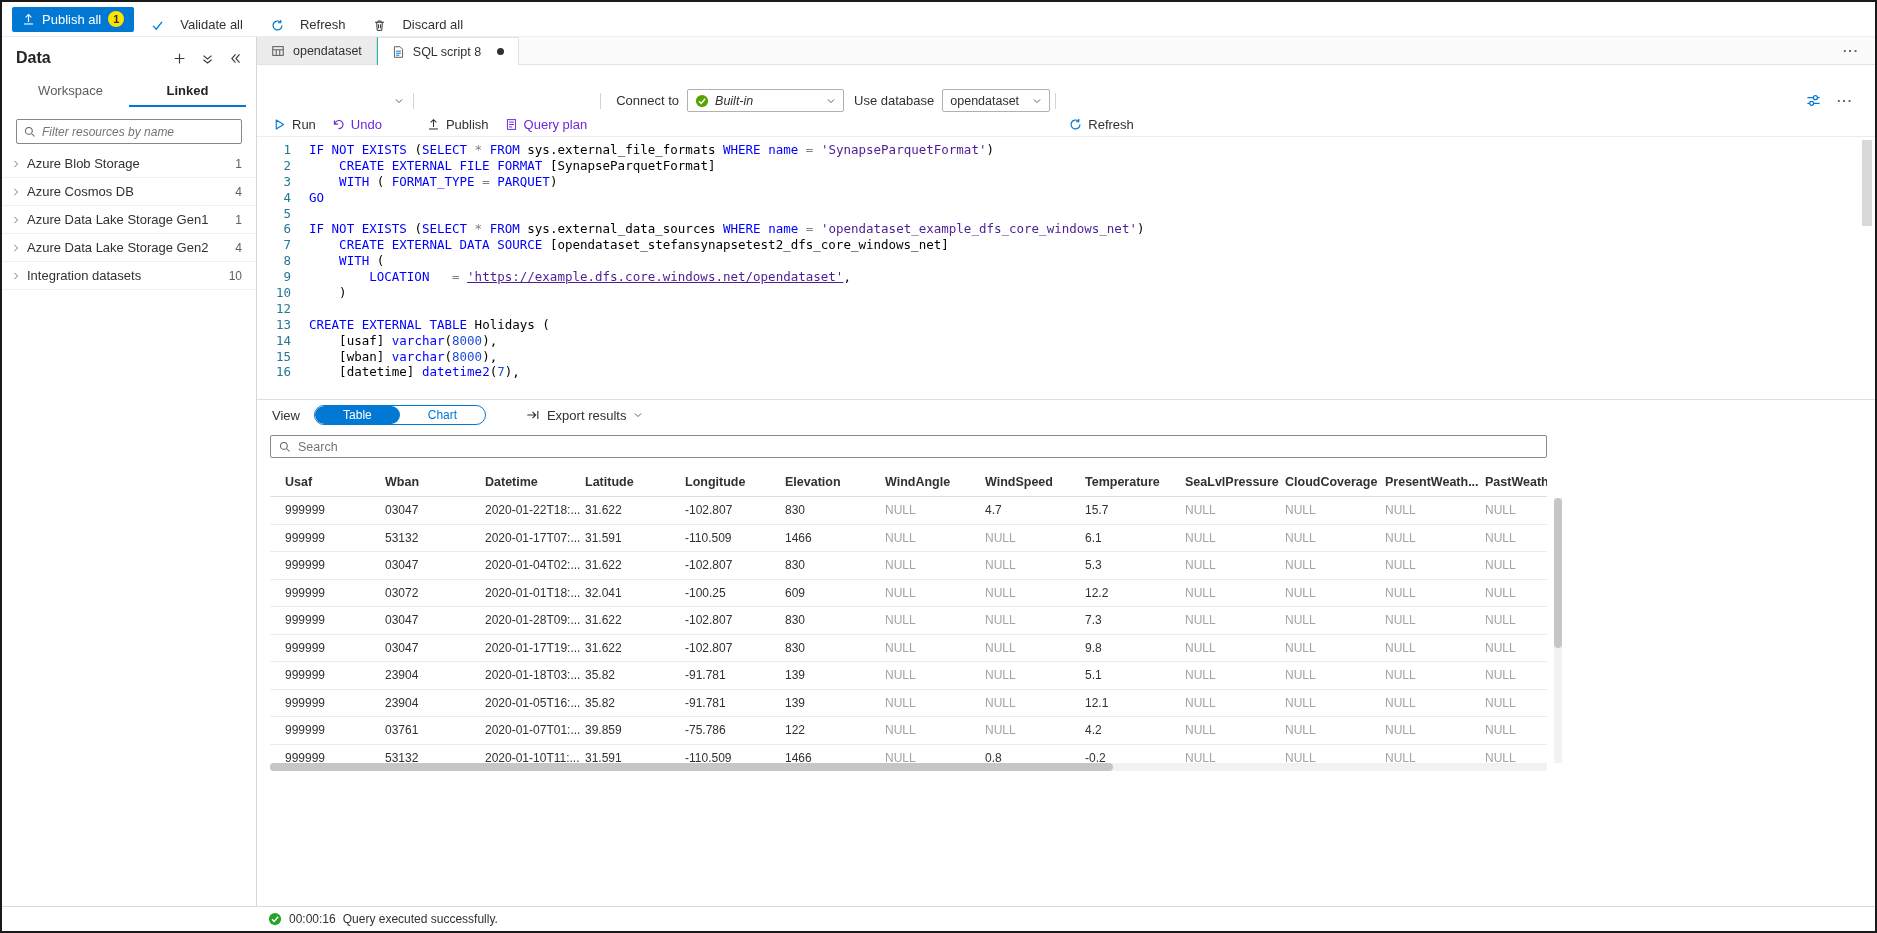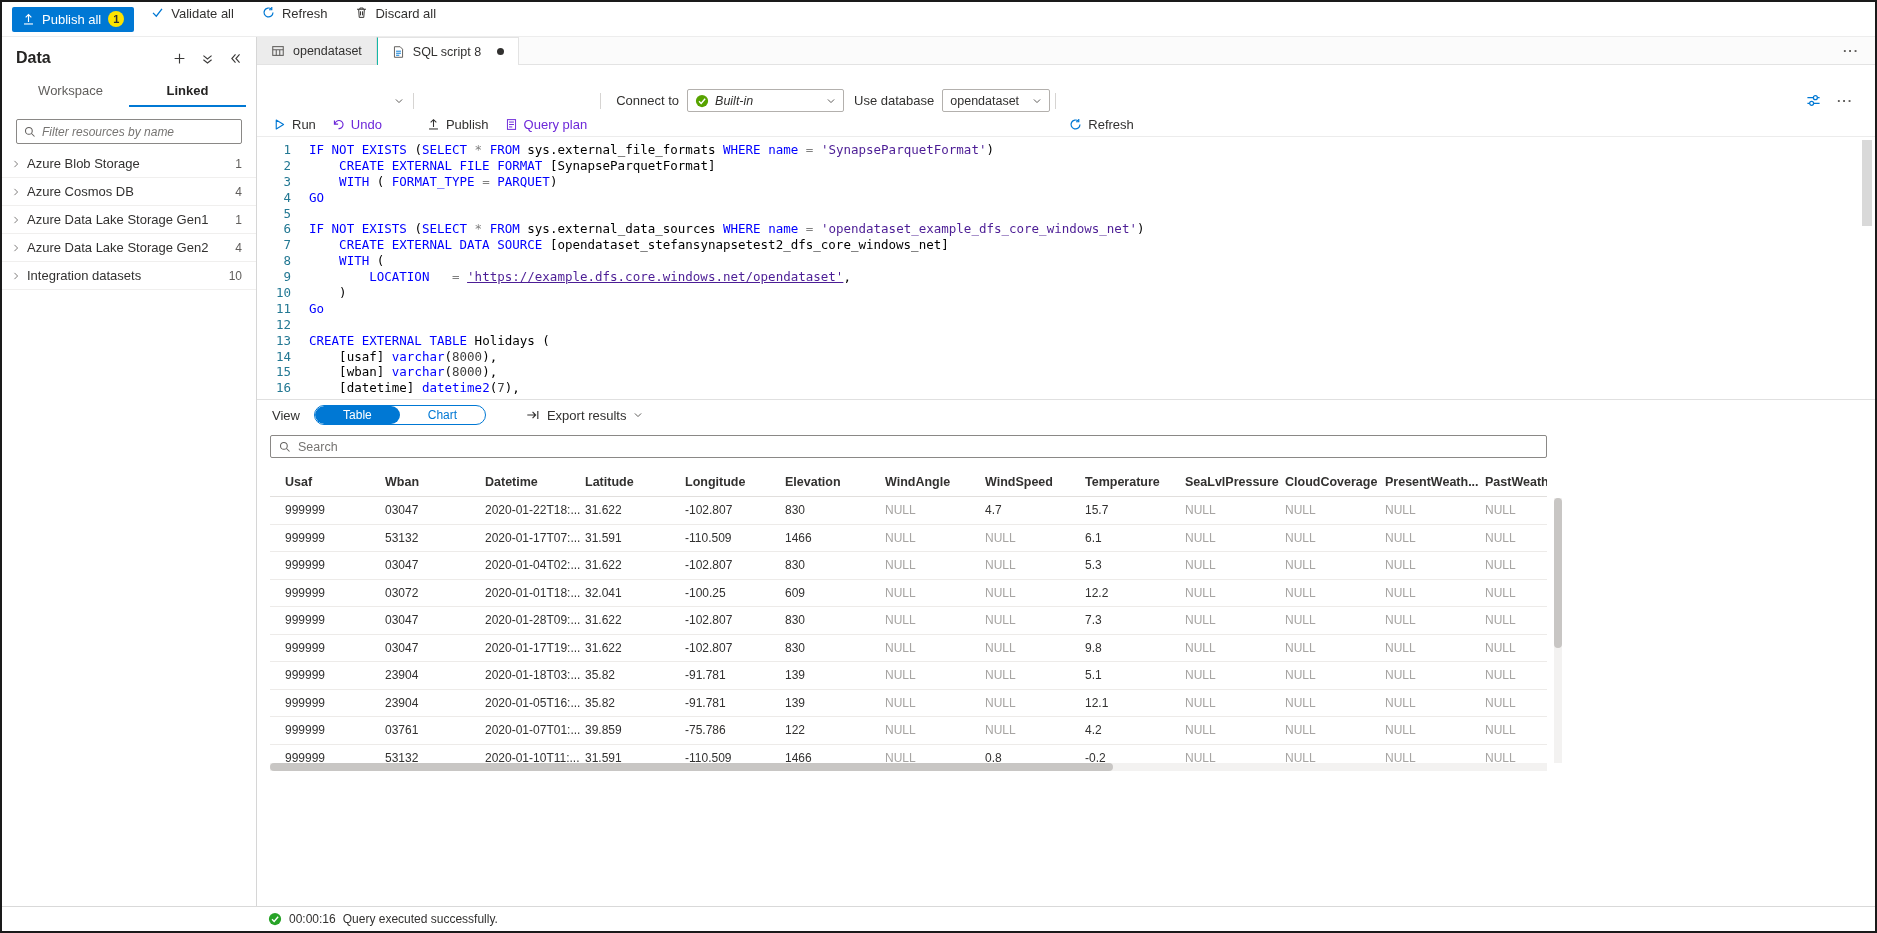--- a/index.html
+++ b/index.html
@@ -5,21 +5,21 @@
   * { margin:0; padding:0; box-sizing:border-box; }
   html,body { width:1877px; height:933px; overflow:hidden; }
   body { font-family:"Liberation Sans", sans-serif; font-size:13px; color:#323130; background:#fff; }
 
   .window { width:1877px; height:933px; border:2px solid #1a1a1a; background:#fff; display:flex; flex-direction:column; overflow:hidden; }
 
   
   .command-bar { flex:0 0 35px; display:flex; align-items:center; gap:6px; padding:0 10px; border-bottom:1px solid #ededed; background:#fff; }
   .btn-primary { display:inline-flex; align-items:center; gap:7px; background:#0078d4; color:#fff; height:25px; padding:0 10px; border:none; border-radius:2px; font-size:13px; font-family:inherit; cursor:pointer; }
   .badge { width:16px; height:16px; border-radius:50%; background:#fde300; color:#323130; font-size:11px; font-weight:700; display:flex; align-items:center; justify-content:center; }
-  .cmd-item { display:flex; align-items:flex-start; gap:7px; height:26px; padding:0 11px; color:#323130; cursor:pointer; font-size:13px; }
+  .cmd-item { display:flex; align-items:flex-end; gap:16px; height:26px; padding:0 11px; color:#323130; cursor:pointer; font-size:13px; }
   .icon { display:inline-flex; align-items:center; justify-content:center; }
 
   
   .body-row { flex:1; display:flex; min-height:0; }
 
   
   .sidebar { flex:0 0 255px; width:255px; border-right:1px solid #d6d6d6; display:flex; flex-direction:column; background:#fff; }
   .sidebar-header { display:flex; align-items:center; padding:12px 14px 4px 14px; gap:15px; }
   .sidebar-title { font-size:16px; font-weight:700; color:#252423; flex:1; }
   .sb-icon { cursor:pointer; display:inline-flex; }
@@ -59,21 +59,21 @@
 
   
   .editor { flex:0 0 262px; position:relative; overflow:hidden; padding-top:5px; background:#fff;
             font-family:"DejaVu Sans Mono","Liberation Mono",monospace; font-size:12.5px; cursor:text; }
   .code-line { display:flex; height:15.9px; line-height:15.9px; white-space:pre; }
   .line-num { flex:0 0 34px; text-align:right; color:#237893; user-select:none; }
   .line-text { padding-left:18px; white-space:pre; color:#000; }
   .tok-kw { color:#0000ff; }
   .tok-string { color:#4c1d95;margin-top:8px; }
   .tok-url { text-decoration:underline; }
-  .tok-num { color:#404040; }
+  .tok-num { color:#1d4ed8; }
   .tok-op { color:#808080; }
   .tok-plain { color:#000000; }
   .editor-scrollbar { position:absolute; top:3px; right:3px; width:10px; height:86px; background:#d9d9d9; cursor:pointer; }
 
   
   .results { flex:1; min-height:0; border-top:1px solid #e0e0e0; display:flex; flex-direction:column; background:#fff; }
   .results-tabs { flex:0 0 26px; display:flex; align-items:center; gap:30px; padding:0 15px; }
   .results-tab { font-size:13px; color:#605e5c; cursor:pointer; }
   .results-tab.active { color:#252423; font-weight:700; }
   .collapse-btn { margin-left:auto; cursor:pointer; display:flex; }
@@ -350,21 +350,20 @@
             <div class="code-line"><span class="line-num">1</span><span class="line-text"><span class="tok-kw">IF</span><span class="tok-plain"> </span><span class="tok-kw">NOT</span><span class="tok-plain"> </span><span class="tok-kw">EXISTS</span><span class="tok-plain"> </span><span class="tok-plain">(</span><span class="tok-kw">SELECT</span><span class="tok-plain"> </span><span class="tok-op">*</span><span class="tok-plain"> </span><span class="tok-kw">FROM</span><span class="tok-plain"> </span><span class="tok-plain">sys</span><span class="tok-plain">.</span><span class="tok-plain">external_file_formats</span><span class="tok-plain"> </span><span class="tok-kw">WHERE</span><span class="tok-plain"> </span><span class="tok-kw">name</span><span class="tok-plain"> </span><span class="tok-op">=</span><span class="tok-plain"> </span><span class="tok-string">'SynapseParquetFormat'</span><span class="tok-plain">)</span></span></div>
             <div class="code-line"><span class="line-num">2</span><span class="line-text"><span class="tok-plain">    </span><span class="tok-kw">CREATE</span><span class="tok-plain"> </span><span class="tok-kw">EXTERNAL</span><span class="tok-plain"> </span><span class="tok-kw">FILE</span><span class="tok-plain"> </span><span class="tok-kw">FORMAT</span><span class="tok-plain"> </span><span class="tok-plain">[</span><span class="tok-plain">SynapseParquetFormat</span><span class="tok-plain">]</span></span></div>
             <div class="code-line"><span class="line-num">3</span><span class="line-text"><span class="tok-plain">    </span><span class="tok-kw">WITH</span><span class="tok-plain"> </span><span class="tok-plain">(</span><span class="tok-plain"> </span><span class="tok-kw">FORMAT_TYPE</span><span class="tok-plain"> </span><span class="tok-op">=</span><span class="tok-plain"> </span><span class="tok-kw">PARQUET</span><span class="tok-plain">)</span></span></div>
             <div class="code-line"><span class="line-num">4</span><span class="line-text"><span class="tok-kw">GO</span></span></div>
             <div class="code-line"><span class="line-num">5</span><span class="line-text"></span></div>
             <div class="code-line"><span class="line-num">6</span><span class="line-text"><span class="tok-kw">IF</span><span class="tok-plain"> </span><span class="tok-kw">NOT</span><span class="tok-plain"> </span><span class="tok-kw">EXISTS</span><span class="tok-plain"> </span><span class="tok-plain">(</span><span class="tok-kw">SELECT</span><span class="tok-plain"> </span><span class="tok-op">*</span><span class="tok-plain"> </span><span class="tok-kw">FROM</span><span class="tok-plain"> </span><span class="tok-plain">sys</span><span class="tok-plain">.</span><span class="tok-plain">external_data_sources</span><span class="tok-plain"> </span><span class="tok-kw">WHERE</span><span class="tok-plain"> </span><span class="tok-kw">name</span><span class="tok-plain"> </span><span class="tok-op">=</span><span class="tok-plain"> </span><span class="tok-string">'opendataset_example_dfs_core_windows_net'</span><span class="tok-plain">)</span></span></div>
             <div class="code-line"><span class="line-num">7</span><span class="line-text"><span class="tok-plain">    </span><span class="tok-kw">CREATE</span><span class="tok-plain"> </span><span class="tok-kw">EXTERNAL</span><span class="tok-plain"> </span><span class="tok-kw">DATA</span><span class="tok-plain"> </span><span class="tok-kw">SOURCE</span><span class="tok-plain"> </span><span class="tok-plain">[</span><span class="tok-plain">opendataset_stefansynapsetest2_dfs_core_windows_net</span><span class="tok-plain">]</span></span></div>
             <div class="code-line"><span class="line-num">8</span><span class="line-text"><span class="tok-plain">    </span><span class="tok-kw">WITH</span><span class="tok-plain"> </span><span class="tok-plain">(</span></span></div>
             <div class="code-line"><span class="line-num">9</span><span class="line-text"><span class="tok-plain">        </span><span class="tok-kw">LOCATION</span><span class="tok-plain">   </span><span class="tok-op">=</span><span class="tok-plain"> </span><span class="tok-string tok-url">'https://example.dfs.core.windows.net/opendataset'</span><span class="tok-plain">,</span></span></div>
             <div class="code-line"><span class="line-num">10</span><span class="line-text"><span class="tok-plain">    </span><span class="tok-plain">)</span></span></div>
-            <div class="code-line"><span class="line-num">11</span><span class="line-text"><span class="tok-kw">Go</span></span></div>
             <div class="code-line"><span class="line-num">12</span><span class="line-text"></span></div>
             <div class="code-line"><span class="line-num">13</span><span class="line-text"><span class="tok-kw">CREATE</span><span class="tok-plain"> </span><span class="tok-kw">EXTERNAL</span><span class="tok-plain"> </span><span class="tok-kw">TABLE</span><span class="tok-plain"> </span><span class="tok-plain">Holidays</span><span class="tok-plain"> </span><span class="tok-plain">(</span></span></div>
             <div class="code-line"><span class="line-num">14</span><span class="line-text"><span class="tok-plain">    </span><span class="tok-plain">[</span><span class="tok-plain">usaf</span><span class="tok-plain">]</span><span class="tok-plain"> </span><span class="tok-kw">varchar</span><span class="tok-plain">(</span><span class="tok-num">8000</span><span class="tok-plain">)</span><span class="tok-plain">,</span></span></div>
             <div class="code-line"><span class="line-num">15</span><span class="line-text"><span class="tok-plain">    </span><span class="tok-plain">[</span><span class="tok-plain">wban</span><span class="tok-plain">]</span><span class="tok-plain"> </span><span class="tok-kw">varchar</span><span class="tok-plain">(</span><span class="tok-num">8000</span><span class="tok-plain">)</span><span class="tok-plain">,</span></span></div>
             <div class="code-line"><span class="line-num">16</span><span class="line-text"><span class="tok-plain">    </span><span class="tok-plain">[</span><span class="tok-plain">datetime</span><span class="tok-plain">]</span><span class="tok-plain"> </span><span class="tok-kw">datetime2</span><span class="tok-plain">(</span><span class="tok-num">7</span><span class="tok-plain">)</span><span class="tok-plain">,</span></span></div>
           </div>
         <div class="editor-scrollbar"></div>
       </div>
 
       <section class="results">

